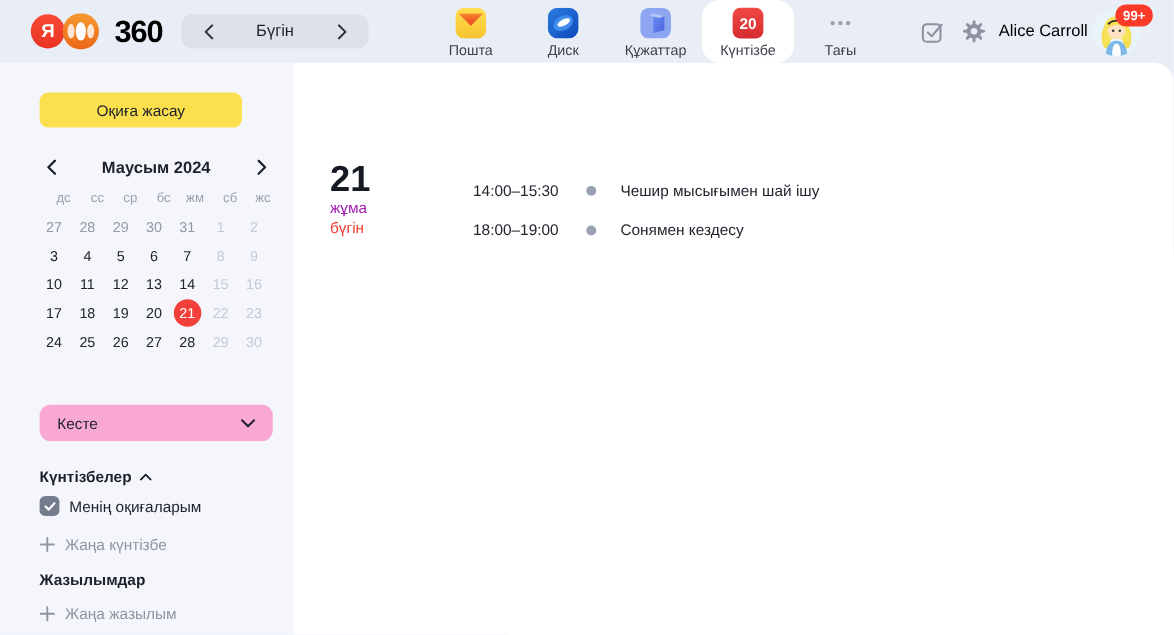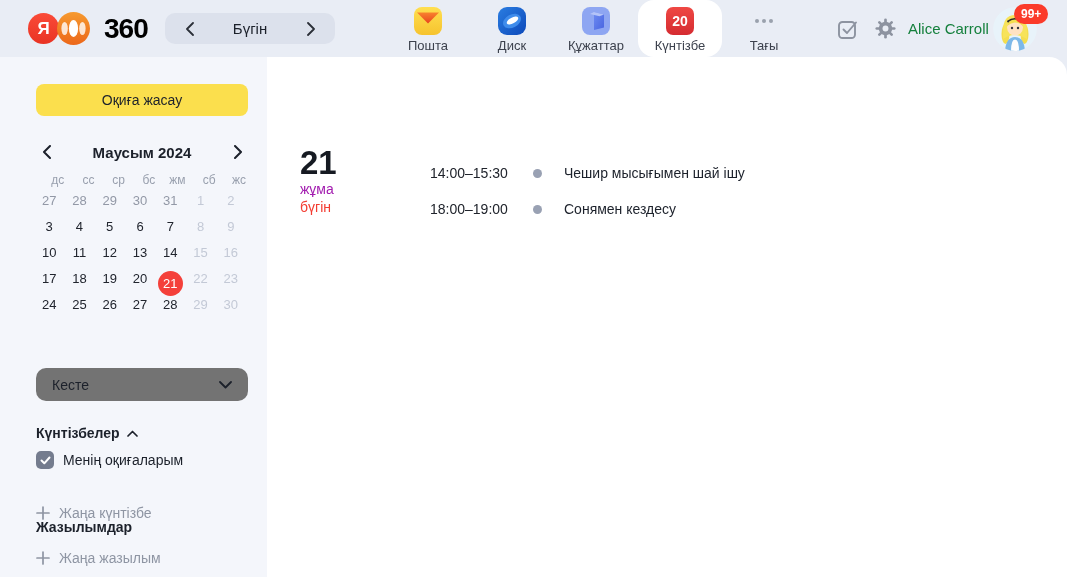--- a/index.html
+++ b/index.html
@@ -38,64 +38,64 @@
   .cal-icon {
     background:linear-gradient(180deg,#ef4843,#d52b31);
     color:#fff; font-weight:700; font-size:14px; border-radius:7px;
   }
   .more-dots { display:flex; gap:3px; align-items:center; height:28px; }
   .more-dots i { width:4px; height:4px; border-radius:50%; background:#9aa1ad; }
 
   .hdr-btn { position:absolute; top:17px; width:23px; height:23px; display:flex; align-items:center; justify-content:center; cursor:pointer; }
   .tasks-btn { left:836px; }
   .gear-btn { left:874px; }
-  .user-name { position:absolute; left:908px; top:20px; font-size:15px; color:#15803d; cursor:pointer; }
+  .user-name { position:absolute; left:908px; top:20px; font-size:15px; color:#000000; cursor:pointer; }
   .avatar { position:absolute; left:993px; top:7px; width:44px; height:44px; border-radius:50%; overflow:hidden; cursor:pointer; }
   .user-badge {
     position:absolute; left:1014px; top:4px; height:20px; padding:0 7px;
     background:#fb3b2a; border-radius:10px; color:#fff; font-size:12px; font-weight:700;
     display:flex; align-items:center;
   }
 
   
   .sidebar { position:absolute; top:57px; left:0; width:267px; height:520px; background:#f4f6fb; }
   .create-btn {
-    position:absolute; left:36px; top:27px; width:212px; height:32px;
+    position:absolute; left:36px; top:27px; width:184px; height:32px;
     background:#fbdf4d; border:none; border-radius:8px;
     font-family:inherit; font-size:14px; color:#1c212b; cursor:pointer;
     display:flex; align-items:center; justify-content:center;
   }
   .mini-cal-nav { position:absolute; left:36px; top:84px; width:212px; height:22px; display:flex; align-items:center; justify-content:space-between; }
   .mini-cal-title { font-size:15px; font-weight:700; }
   .mini-arrow { width:20px; height:20px; display:flex; align-items:center; justify-content:center; cursor:pointer; }
   .weekday-row { position:absolute; left:34px; top:114px; width:212px; display:grid; grid-template-columns:repeat(7,1fr); }
   .wd { text-align:right; font-size:12px; color:#99a0ae; height:18px; line-height:18px; }
   .mini-grid { position:absolute; left:34px; top:136px; width:212px; display:grid; grid-template-columns:repeat(7,1fr); grid-auto-rows:26px; }
-  .day { display:flex; justify-content:center; font-size:13px; color:#21252e; cursor:pointer; }
+  .day { display:flex; align-items:center; justify-content:center; font-size:13px; color:#21252e; cursor:pointer; }
   .day.prev { color:#9298a6; }
   .day.weekend { color:#c3c9d6; }
   .day.selected span {
     background:#f4403a; color:#fff; width:25px; height:25px; border-radius:50%;
     display:flex; align-items:center; justify-content:center;
   }
   .view-select {
     position:absolute; left:36px; top:311px; width:212px; height:33px;
-    background:#737373; border-radius:10px; cursor:pointer;
+    background:#f9a8d4; border-radius:10px; cursor:pointer;
     display:flex; align-items:center; justify-content:space-between; padding:0 16px;
     font-size:14px;
   }
   .section-hdr { position:absolute; left:36px; font-size:14px; font-weight:700; color:#1c212b; display:flex; align-items:center; gap:7px; }
   .calendars-hdr { top:368px; cursor:pointer;text-align:right; }
   .subs-hdr { top:462px; }
   .calendar-list { position:absolute; left:36px; top:392px; width:212px; }
   .check-row { display:flex; align-items:center; gap:9px; height:22px; cursor:pointer; }
   .checkbox { width:18px; height:18px; border-radius:5px; background:#747c8e; display:flex; align-items:center; justify-content:center; flex:none; }
   .check-label { font-size:14px; color:#1c212b; }
   .add-row { position:absolute; left:36px; display:flex; align-items:center; gap:9px; font-size:14px; color:#8e95a3; cursor:pointer; height:20px; }
-  .add-cal { top:446px; }
+  .add-cal { top:428px; }
   .add-sub { top:491px; }
 
   
   .main { position:absolute; top:57px; left:267px; width:800px; height:520px; background:#fff; border-top-right-radius:18px; }
   .date-block { position:absolute; left:33px; top:89px; }
   .date-day { font-size:33px; font-weight:700; line-height:34px; color:#161a22; }
   .date-weekday { font-size:14px; color:#a21caf; line-height:16px; margin-top:1px; }
   .date-today { font-size:14px; color:#f33b30; line-height:16px; margin-top:2px; }
   .event-list { position:absolute; left:163px; top:98px; width:620px; }
   .event-row { display:flex; align-items:center; height:36px; cursor:pointer; }

